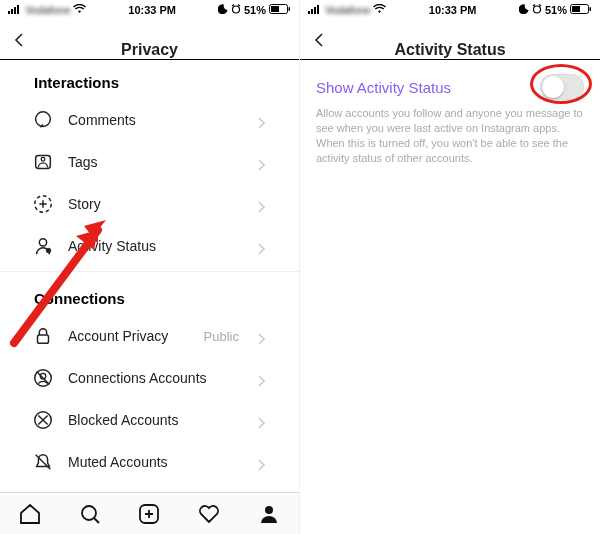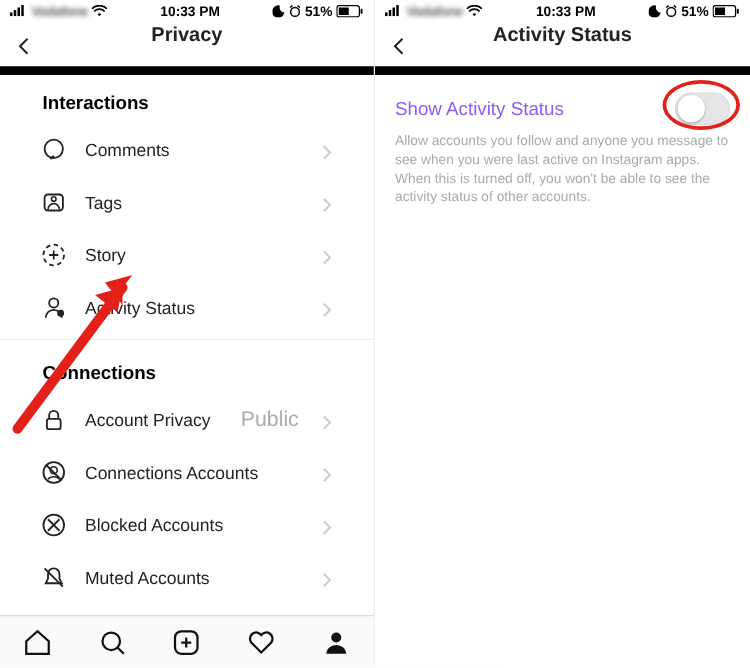--- a/index.html
+++ b/index.html
@@ -40,24 +40,24 @@
     color: #000;
   }
   .status .sleft, .status .sright { display: flex; align-items: flex-start; gap: 3px; }
   .status .carrier { filter: blur(2px); opacity: 0.6; letter-spacing: -0.5px; }
   .signal-icon svg, .wifi svg, .battery svg { display:block; }
   .status .time { font-size: 11px; font-weight: 700; }
   
   .nav {
     height: 40px;
     display: flex;
-    align-items: flex-start;
+    align-items: flex-end;
     justify-content: center;
     position: relative;
-    border-bottom: 7px solid #000000;
+    border-bottom: 1px solid #000000;
   }
   .nav .back {
     position: absolute;
     left: 10px;
     top: 50%;
     transform: translateY(-50%);
     width: 20px; height: 20px;
     display:flex; align-items:center; justify-content:center;
     color:#222;
   }
@@ -82,21 +82,21 @@
     gap: 14px;
   }
   .row .ricon {
     width: 22px; height: 22px;
     display:flex; align-items:center; justify-content:center;
     color:#222;
     flex-shrink:0;
   }
   .row .ricon svg { width:22px; height:22px; stroke:#222; }
   .row .label { flex:1; font-size:14px; color:#222; }
-  .row .aux { font-size:17px; color:#aaa; margin-right:4px;}
+  .row .aux { font-size:13px; color:#aaa; margin-right:4px;}
   .row .chev {
     width:10px; height:10px; color:#ccc;
   }
   .divider { height:1px; background:#eee; margin: 4px 0; }
   
   .tabbar {
     position:absolute;
     left:0; right:0; bottom:0;
     height:42px;
     border-top:1px solid #ddd;

